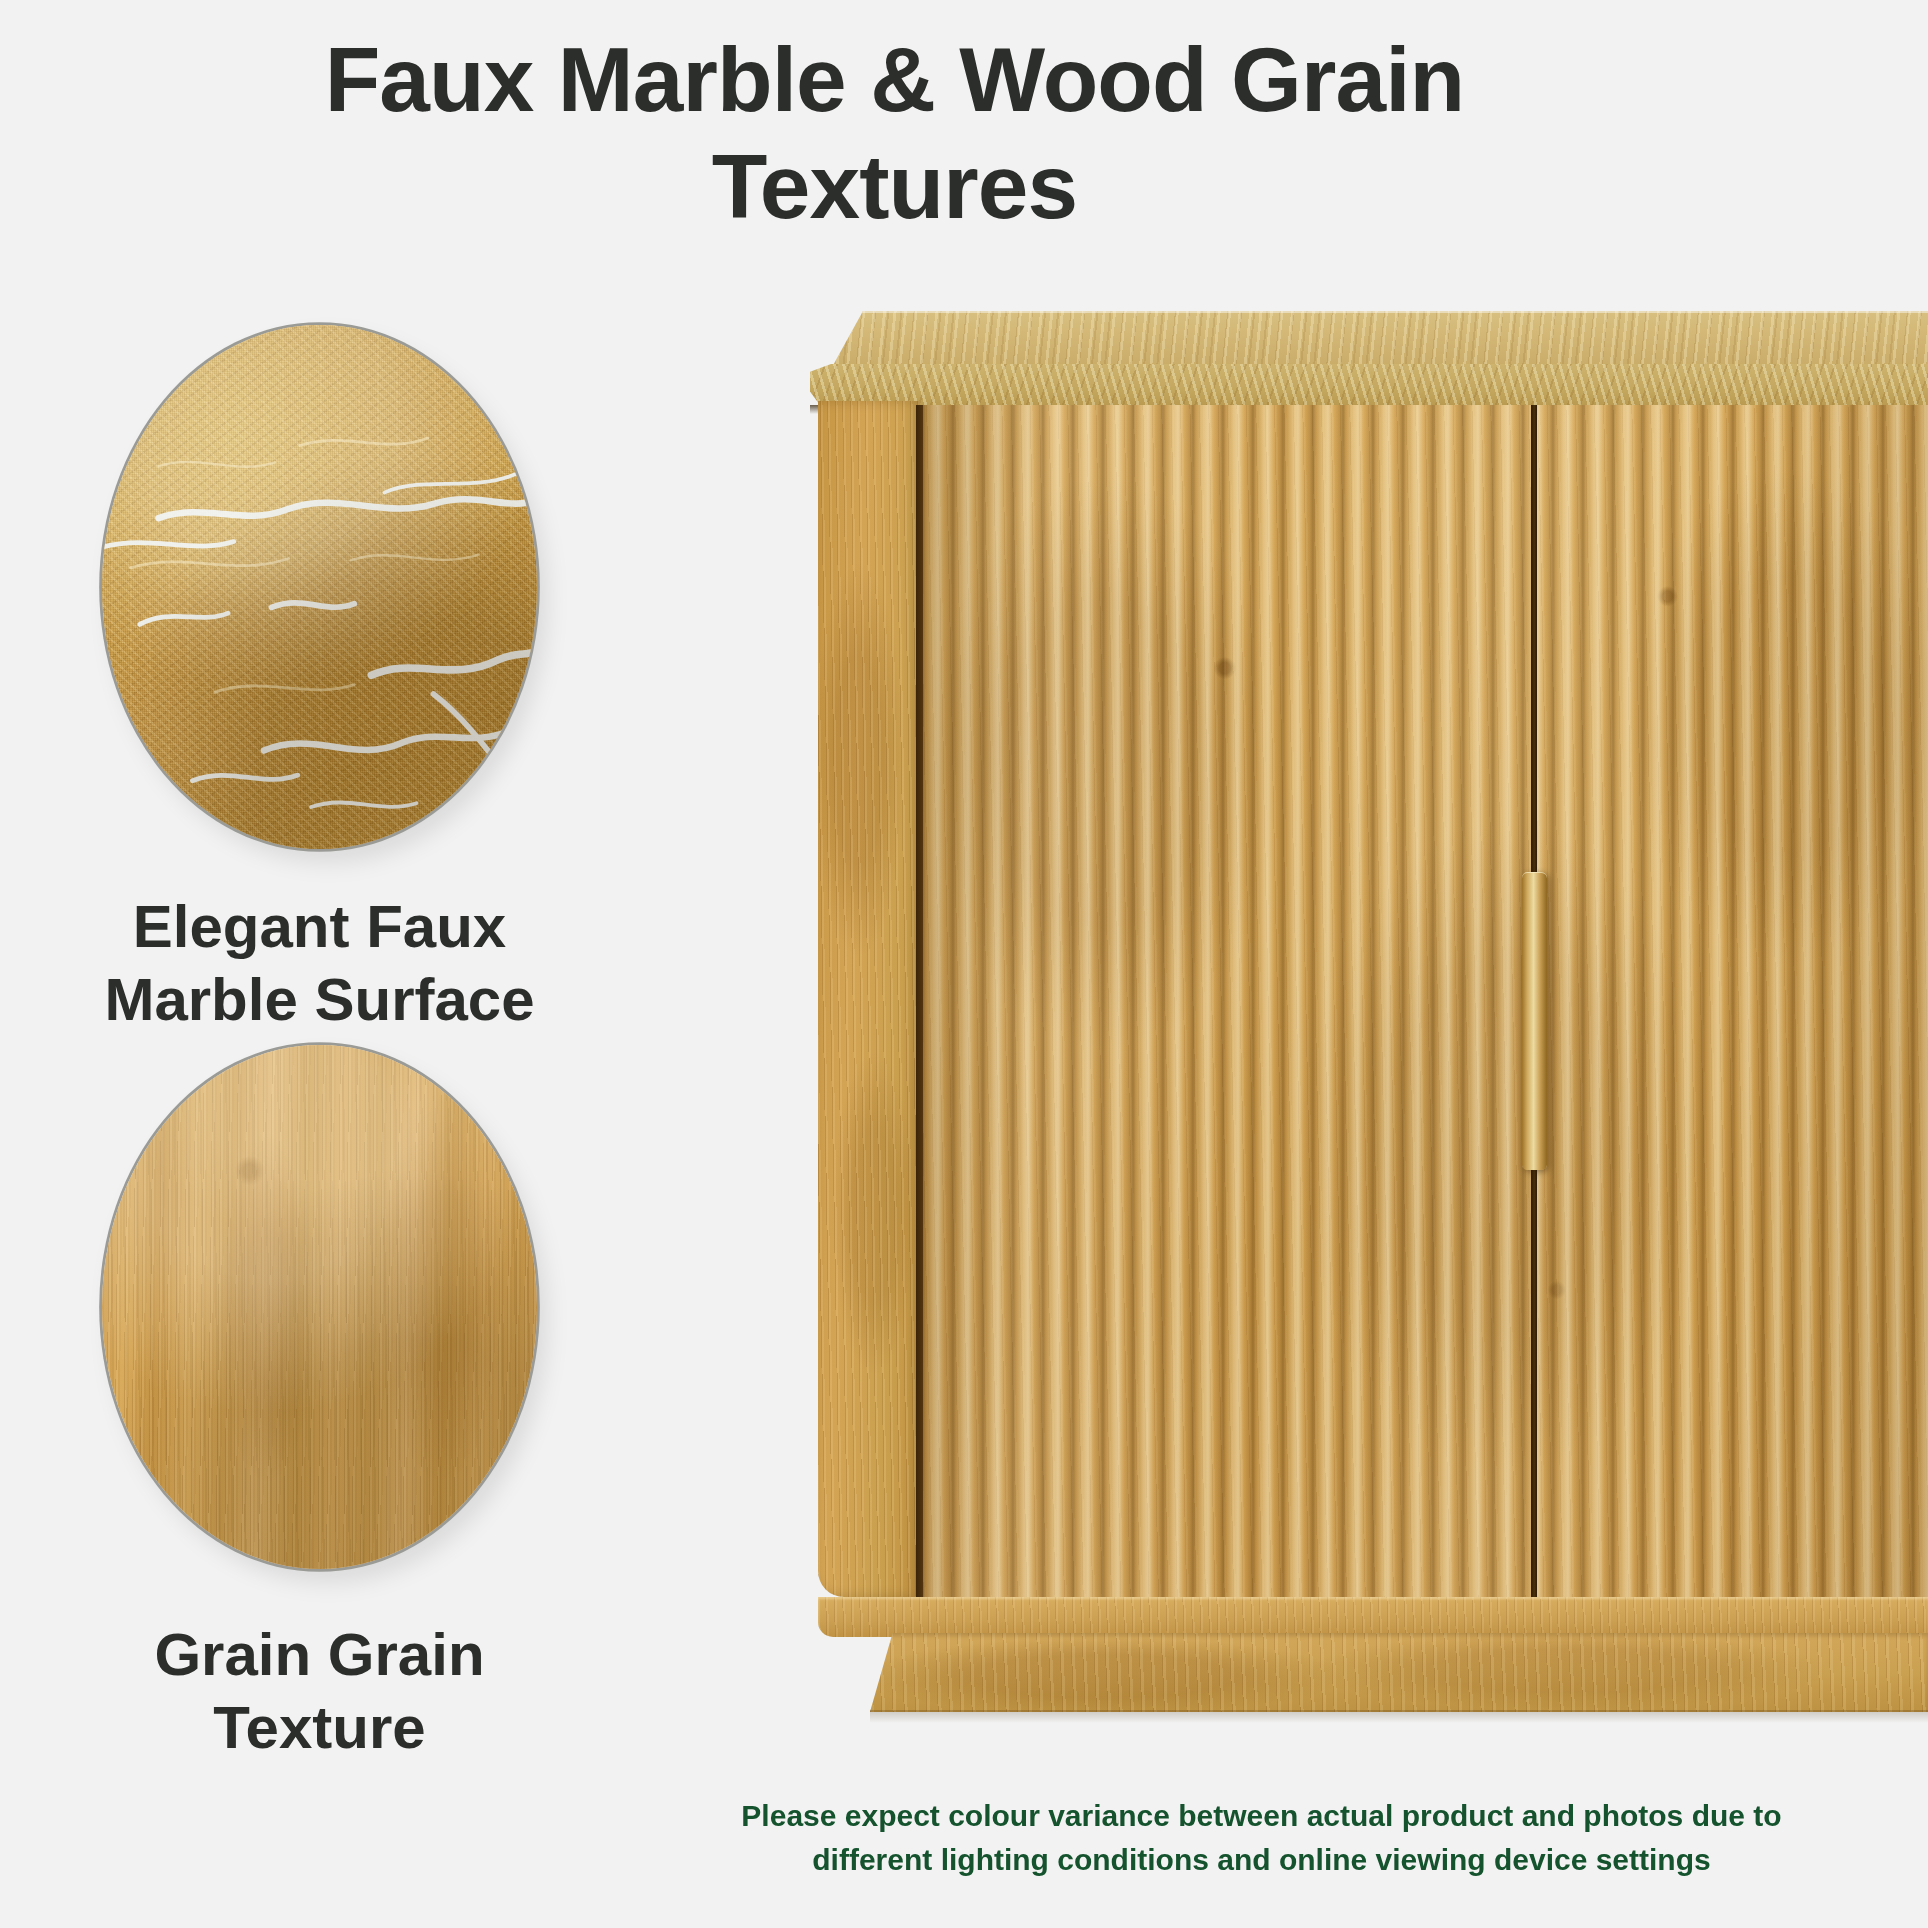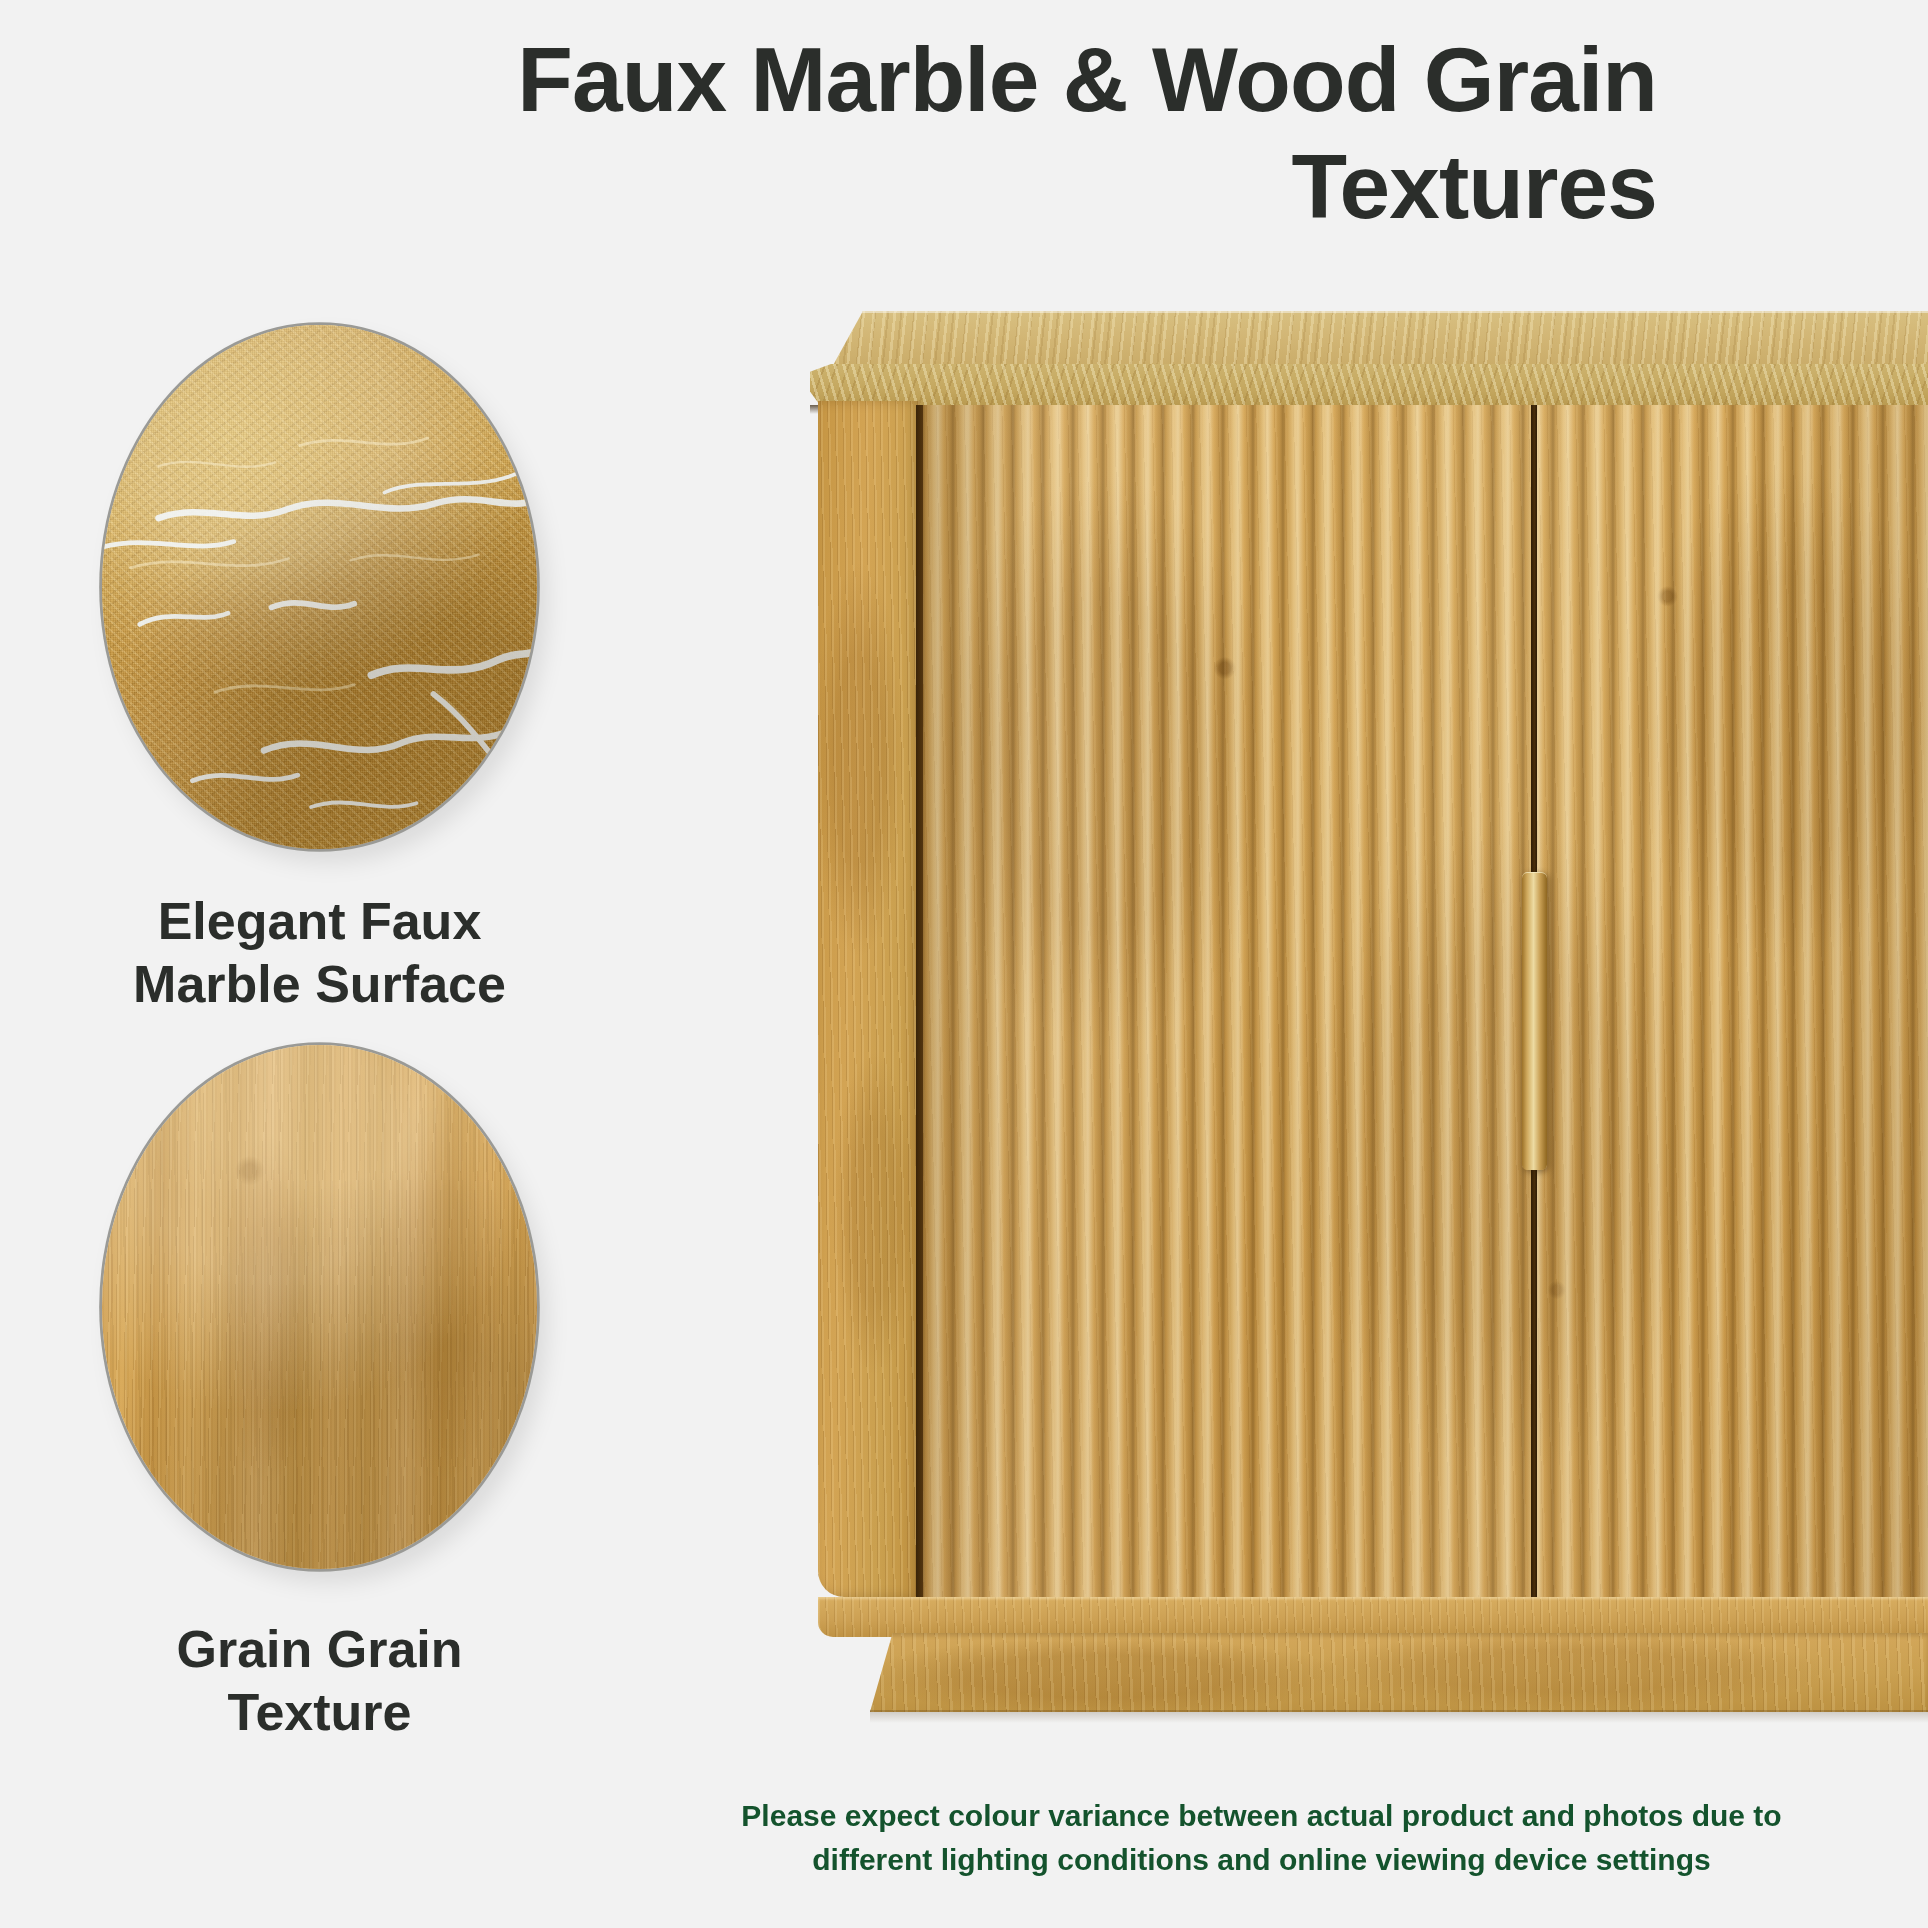--- a/index.html
+++ b/index.html
@@ -7,21 +7,21 @@
     width:1928px;height:1928px;
     background:#f2f2f2;
     font-family:"Liberation Sans", sans-serif;
     overflow:hidden;position:relative;
   }
   #page{position:absolute;inset:0;}
 
   
   .title{
     position:absolute;left:132px;top:26px;width:1525px;
-    text-align:right;
+    text-align:center;
     font-size:91px;line-height:1.18;
     font-weight:bold;color:#2b2e2b;
     letter-spacing:-0.9px;
     white-space:pre-line;
   }
 
   
   .swatch-block{position:absolute;left:56px;width:527px;text-align:center;}
   .swatch-block.marble{top:325px;}
   .swatch-block.wood{top:1045px;}
@@ -91,21 +91,21 @@
       radial-gradient(ellipse 45% 30% at 50% 8%, rgba(255,228,170,.35) 0 60%, rgba(255,228,170,0) 100%);
   }
   .swatch-sheen{
     position:absolute;inset:0;
     background:radial-gradient(ellipse 85% 70% at 38% 20%, rgba(255,255,255,.22) 0 35%, rgba(255,255,255,0) 72%),
                radial-gradient(ellipse 90% 80% at 72% 88%, rgba(40,25,0,.16) 0 40%, rgba(40,25,0,0) 80%);
   }
 
   .swatch-caption{
     margin-top:41px;
-    font-size:52px;line-height:1.22;
+    font-size:60px;line-height:1.22;
     font-weight:bold;color:#2b2e2b;
     white-space:pre-line;
   }
   .swatch-block.wood .swatch-caption{margin-top:49px;}
 
   
   .cabinet{position:absolute;left:810px;top:311px;width:1119px;height:1403px;}
 
   
   .top-face{

